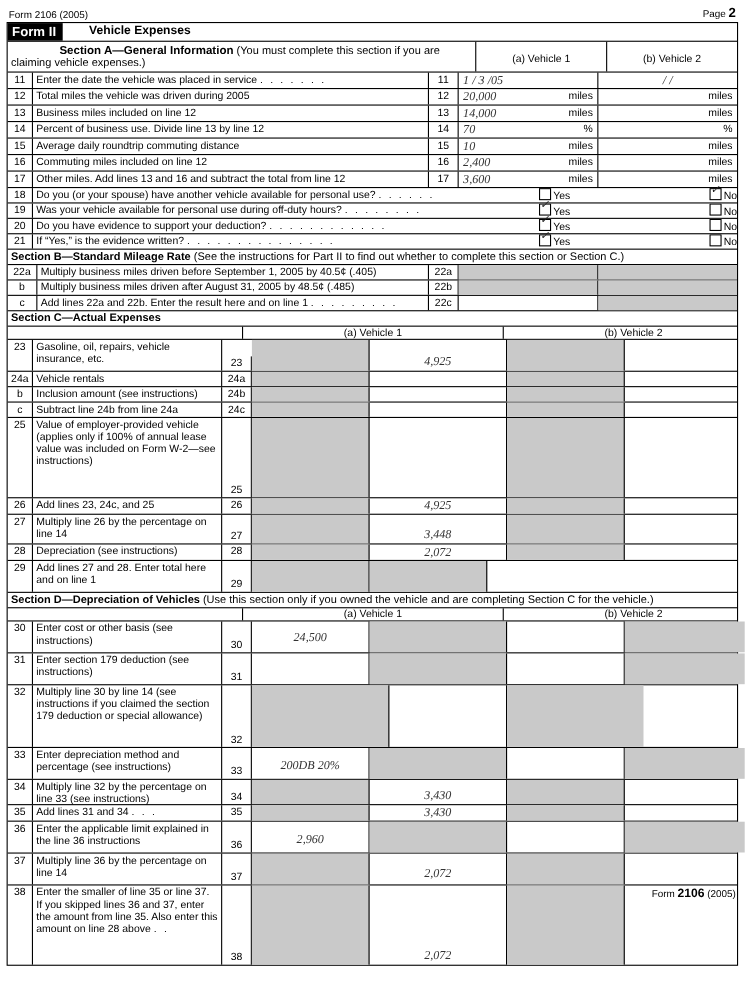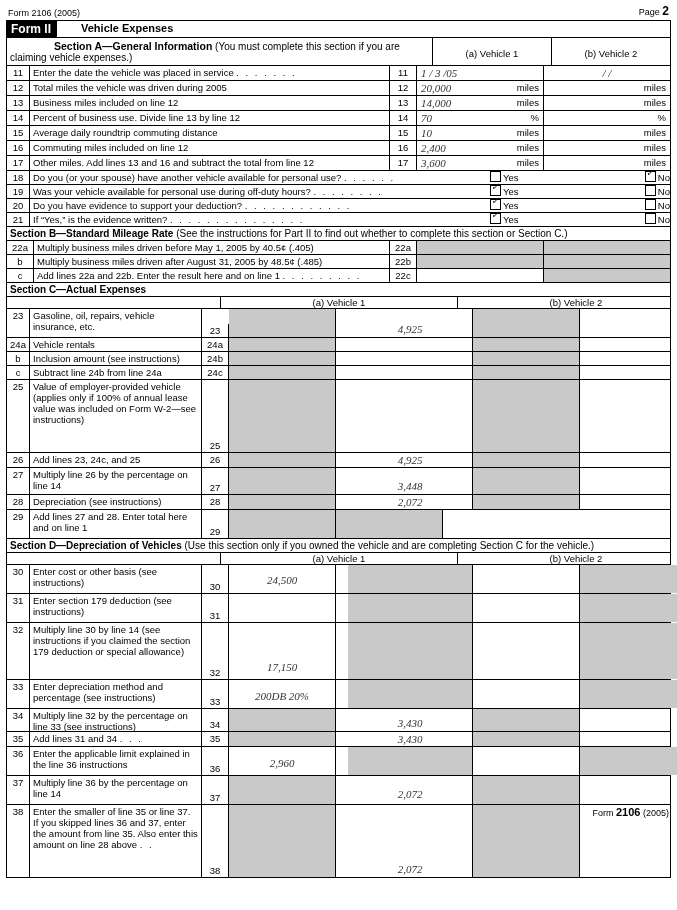--- a/index.html
+++ b/index.html
@@ -50,21 +50,21 @@
   .secA-head .c1{width:118px;border-left:.8px solid #000;text-align:center;padding-top:10px;flex:none;}
   .secA-head .c2{width:118px;border-left:.8px solid #000;text-align:center;padding-top:10px;flex:none;}
   .colhdr{display:flex;border-bottom:.8px solid #000;}
   .colhdr .c{width:236px;text-align:center;border-left:.8px solid #000;flex:none;}
   
   .rowC{display:flex;border-bottom:.8px solid #000;align-items:stretch;min-height:13px;}
   .cno{width:22px;text-align:center;border-right:.8px solid #000;flex:none;padding:1px 0;}
   .ctxt{width:165px;border-right:.8px solid #000;flex:none;padding:1px 3px;}
   .cln{width:26px;border-right:.8px solid #000;flex:none;text-align:center;padding:1px 0;}
   .ca{width:100px;border-right:.8px solid #000;flex:none;padding:1px 3px;}
-  .cb2{width:118px;border-right:.8px solid #000;flex:none;padding:1px 3px;margin-left:12px;}
+  .cb2{width:118px;border-right:.8px solid #000;flex:none;padding:1px 3px;}
   .cc{width:100px;border-right:.8px solid #000;flex:none;padding:1px 3px;}
   .cd{width:118px;flex:none;padding:1px 3px;}
   .footer{position:absolute;right:8px;bottom:2px;font-size:9px;}
   .footer b{font-size:11px;}
 </style>
 </head>
 <body>
 
 <div class="page">
 
@@ -192,21 +192,21 @@
       </div>
     </div>
 
     <div class="sectionbar">
       <span>Section B—Standard Mileage Rate</span>
       <span class="norm">(See the instructions for Part II to find out whether to complete this section or Section C.)</span>
     </div>
 
     <div class="row">
       <div class="cellno" style="width:26px">22a</div>
-      <div class="celltxt"><span>Multiply business miles driven before May 1, 2005 by 40.5¢ (.405)</span></div>
+      <div class="celltxt"><span>Multiply business miles driven before September 1, 2005 by 40.5¢ (.405)</span></div>
       <div class="lnbox">22a</div>
       <div class="v1 shade"></div>
       <div class="v2 shade"></div>
     </div>
     <div class="row">
       <div class="cellno" style="width:26px">b</div>
       <div class="celltxt"><span>Multiply business miles driven after August 31, 2005 by 48.5¢ (.485)</span></div>
       <div class="lnbox">22b</div>
       <div class="v1 shade"></div>
       <div class="v2 shade"></div>
@@ -344,21 +344,20 @@
       <div class="ca"></div>
       <div class="cb2 shade"></div>
       <div class="cc"></div>
       <div class="cd shade"></div>
     </div>
 
     <div class="rowC" style="height:56px">
       <div class="cno">32</div>
       <div class="ctxt">Multiply line 30 by line 14 (see instructions if you claimed the section 179 deduction or special allowance)</div>
       <div class="cln" style="display:flex;align-items:flex-end;justify-content:center">32</div>
-      <div class="ca center hand" style="padding-top:38px">17,150</div>
       <div class="cb2 shade"></div>
       <div class="cc"></div>
       <div class="cd shade"></div>
     </div>
 
     <div class="rowC" style="height:28px">
       <div class="cno">33</div>
       <div class="ctxt">Enter depreciation method and percentage (see instructions)</div>
       <div class="cln" style="display:flex;align-items:flex-end;justify-content:center">33</div>
       <div class="ca center hand" style="padding-top:10px">200DB   20%</div>

